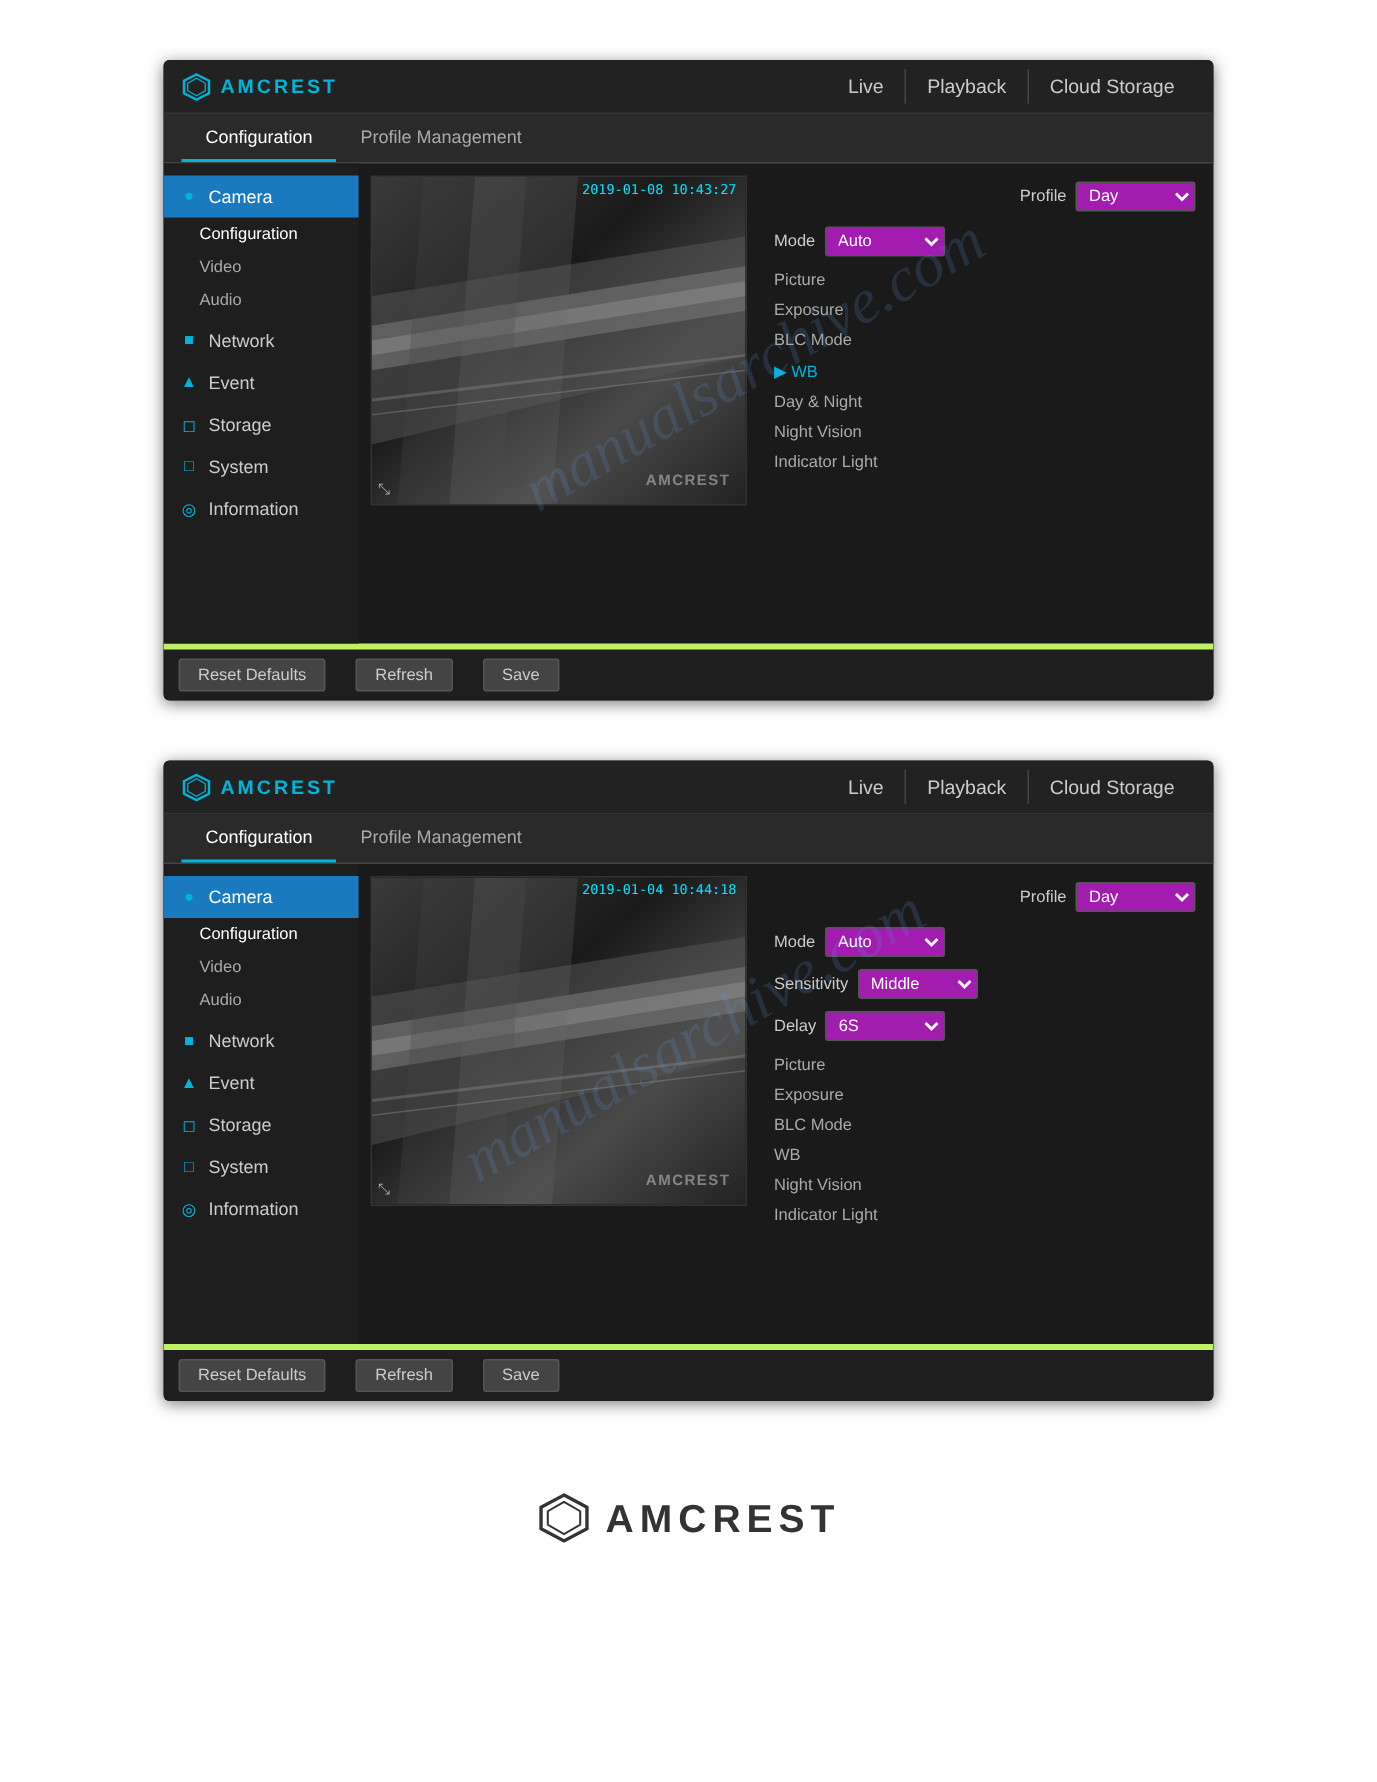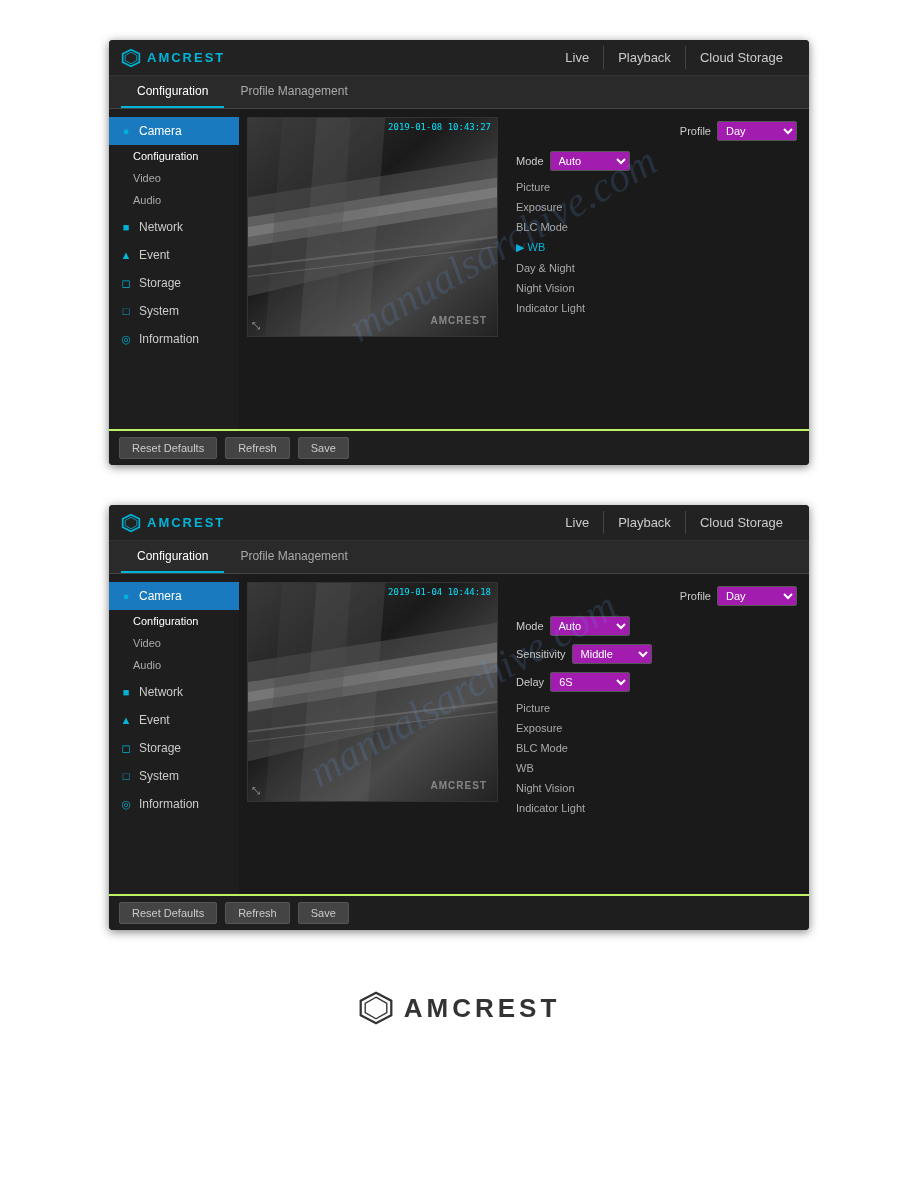--- a/index.html
+++ b/index.html
@@ -243,22 +243,22 @@
       align-items: center;
       gap: 6px;
       padding: 2px 6px;
     }
 
     
     .cam-footer {
       background: #1e1e1e;
       padding: 6px 10px;
       display: flex;
-      gap: 8px;
-      border-top: 2px solid #bef264;
+      gap: 20px;
+      border-top: 4px solid #bef264;
     }
 
     .cam-btn {
       background: #444;
       color: #ccc;
       border: 1px solid #555;
       padding: 4px 12px;
       font-size: 11px;
       cursor: pointer;
       border-radius: 2px;

